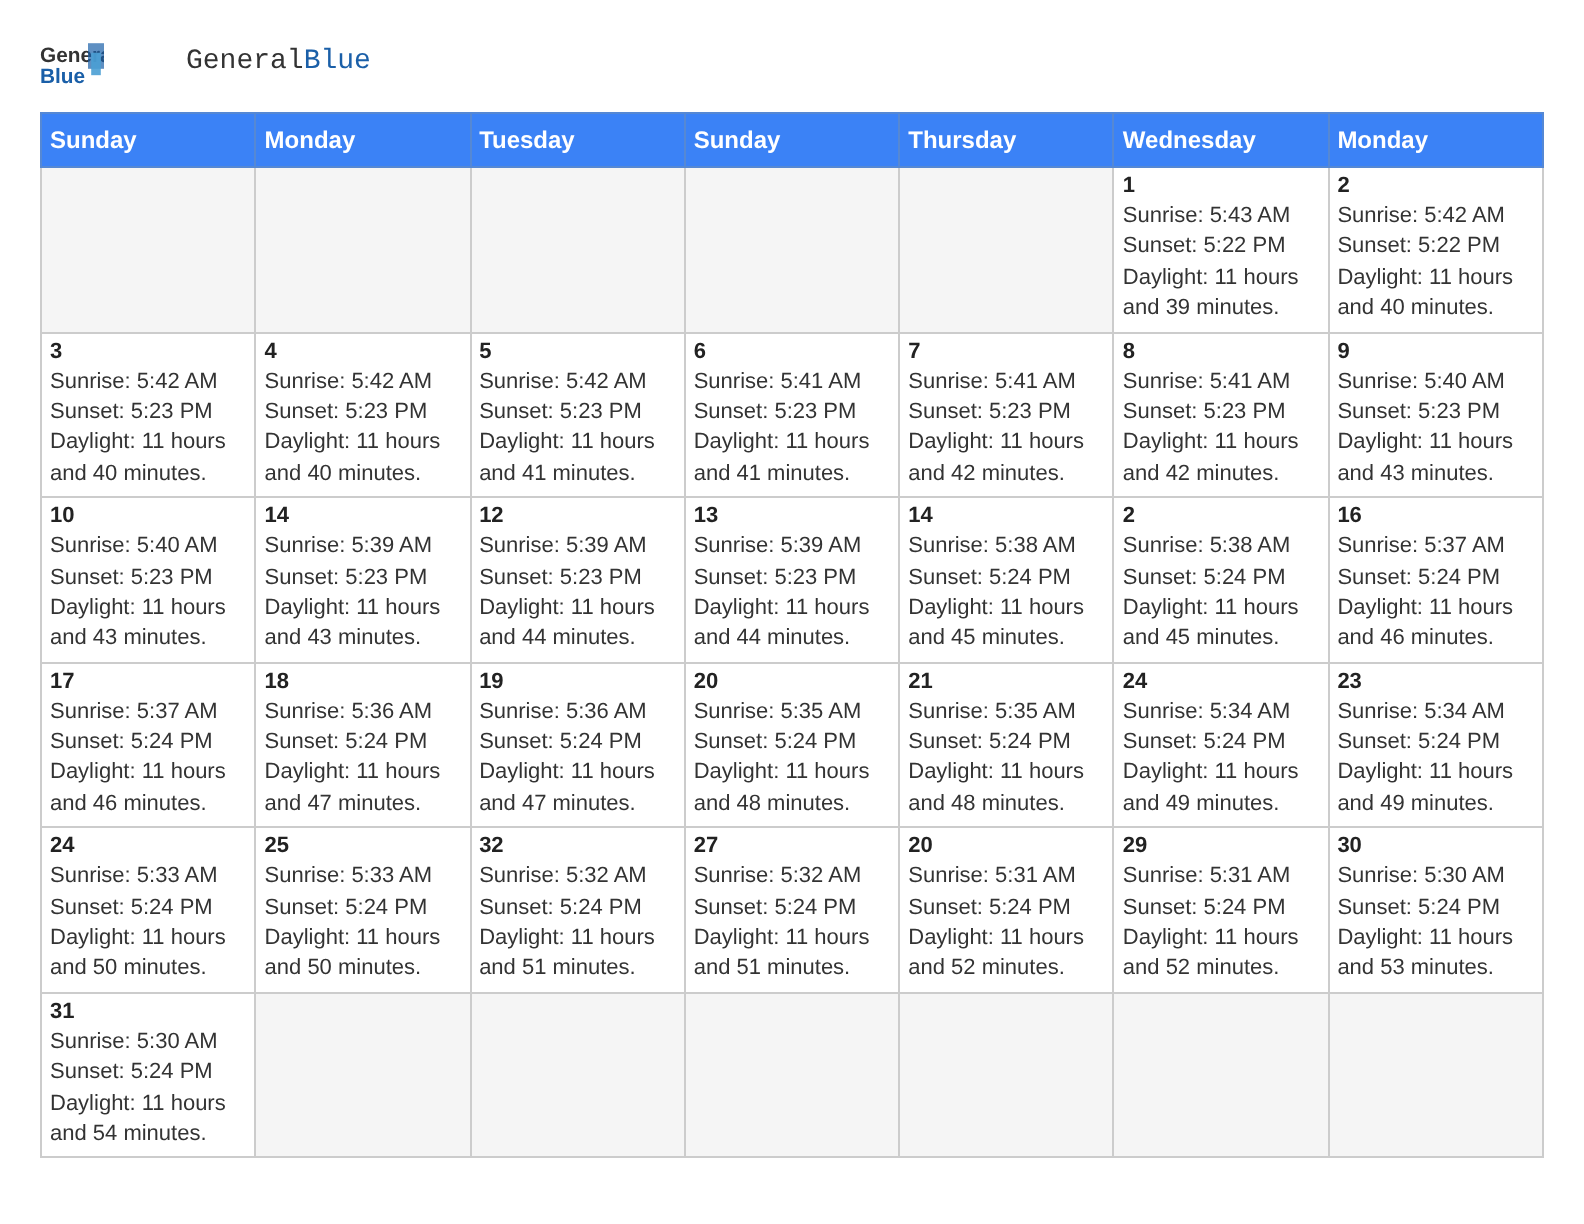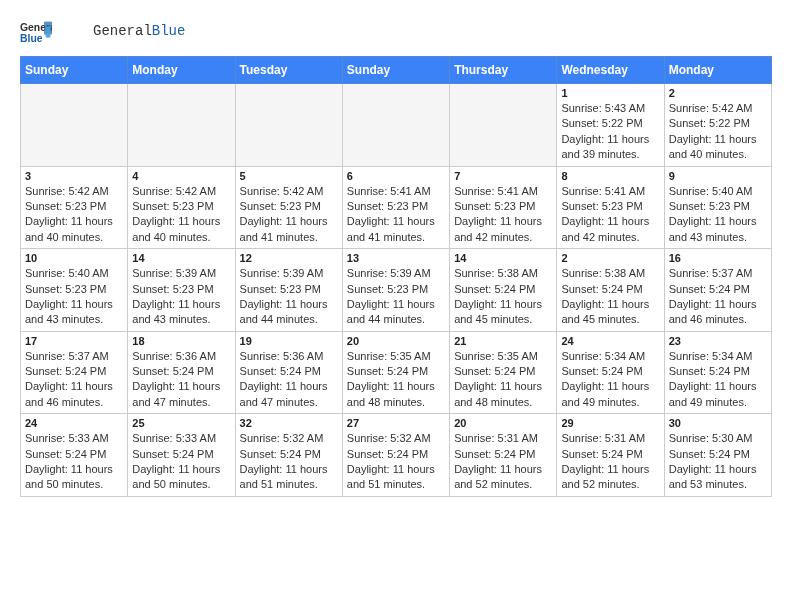--- a/index.html
+++ b/index.html
@@ -306,14 +306,28 @@
 Sunset: 5:24 PM
 Daylight: 11 hours and 52 minutes.</div>
         </td>
         <td>
           <span class="day-number">30</span>
           <div class="day-info">Sunrise: 5:30 AM
 Sunset: 5:24 PM
 Daylight: 11 hours and 53 minutes.</div>
         </td>
       </tr>
+      <tr class="last-row">
+        <td class="has-data">
+          <span class="day-number">31</span>
+          <div class="day-info">Sunrise: 5:30 AM
+Sunset: 5:24 PM
+Daylight: 11 hours and 54 minutes.</div>
+        </td>
+        <td class="empty"></td>
+        <td class="empty"></td>
+        <td class="empty"></td>
+        <td class="empty"></td>
+        <td class="empty"></td>
+        <td class="empty"></td>
+      </tr>
     </tbody>
 </table>
 
 </body></html>

